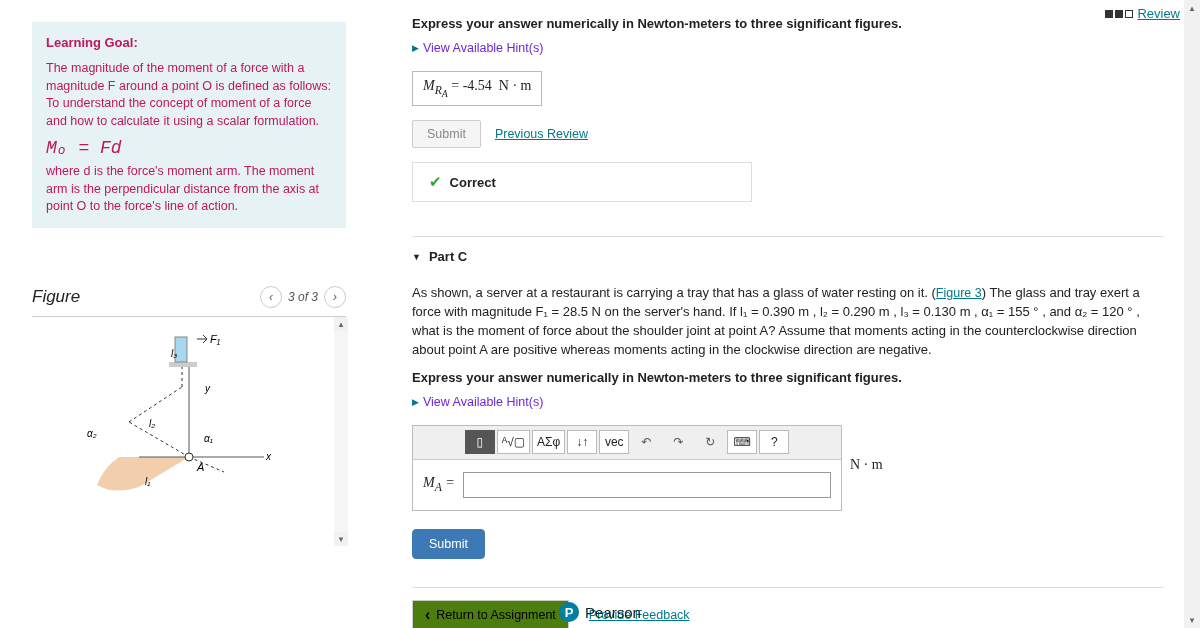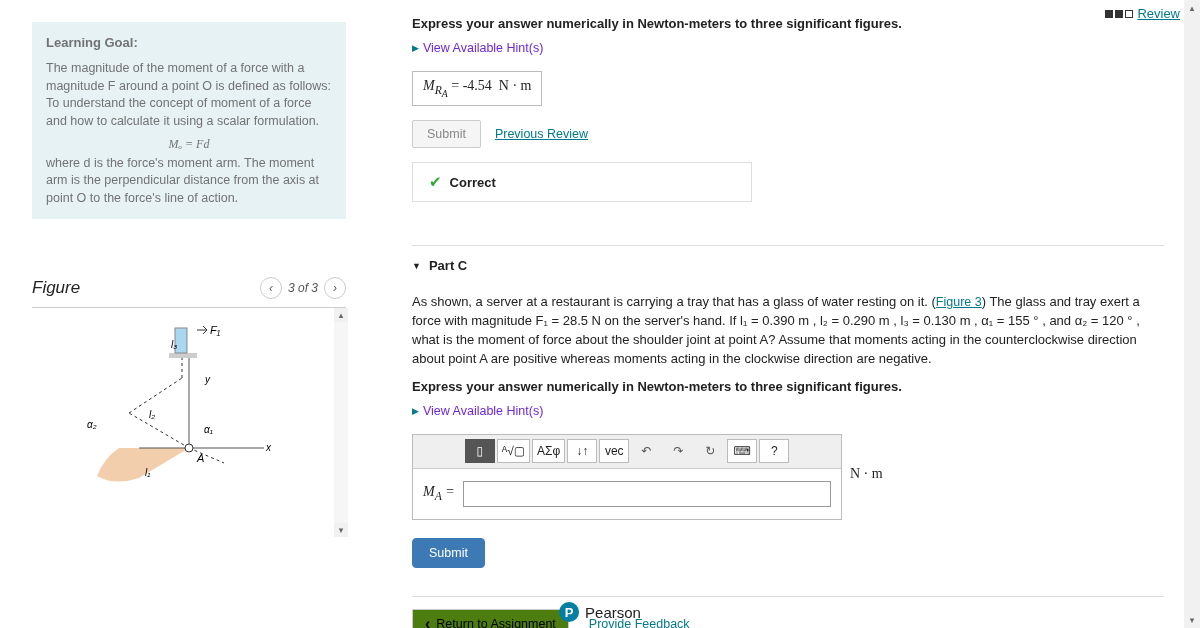--- a/index.html
+++ b/index.html
@@ -8,42 +8,42 @@
   .review-icons { display:inline-flex; gap:2px;}
   .review-icons span{width:8px;height:8px;border:1px solid #333;display:inline-block;}
   .review-icons span.filled{background:#333;}
   .review-link{ color:#007a8a; text-decoration:underline; cursor:pointer;}
   .scrollbar-right{position:absolute;right:0;top:0;bottom:0;width:16px;background:#f1f1f1;}
   .scroll-arrow{position:absolute;left:0;width:16px;height:16px;background:#f1f1f1;display:flex;align-items:center;justify-content:center;font-size:9px;color:#666;cursor:pointer;}
   .scroll-arrow.up{top:0;}
   .scroll-arrow.down{bottom:0;}
   .layout{display:flex;height:100%;}
   .left-col{width:362px;padding:22px 16px 0 32px;position:relative;}
-  .info-box{background:#e6f2f4;padding:12px 14px;font-size:12.5px;line-height:1.4;color:#737373;}
+  .info-box{background:#e6f2f4;padding:12px 14px;font-size:12.5px;line-height:1.4;color:#be185d;}
   .info-box h4{font-size:13px;font-weight:bold;margin-bottom:2px;}
-  .info-box .formula{text-align:center;font-style:italic;font-family:Liberation Serif, serif;margin:6px 0 2px;font-size:12px;}
+  .info-box .formula{font-style:italic;font-family:Liberation Mono, monospace;margin:6px 0 2px;font-size:18px;}
   .figure-title{font-size:17px;margin-top:58px;display:flex;align-items:center;justify-content:space-between;font-style:italic;}
   .pager{display:flex;align-items:center;gap:6px;font-size:12px;color:#555;}
   .pager .circ{width:22px;height:22px;border:1px solid #ccc;border-radius:50%;display:flex;align-items:center;justify-content:center;cursor:pointer;color:#555;}
   .figure-area{border-top:1px solid #ccc;margin-top:8px;position:relative;height:230px;}
   .fig-scroll{position:absolute;right:-2px;top:0;bottom:0;width:14px;background:#f6f6f6;}
   .fig-scroll .scroll-arrow{width:14px;height:14px;}
   .right-col{flex:1;padding:16px 36px 0 50px;display:flex;flex-direction:column;gap:10px;overflow:hidden;}
   .instruct{font-weight:bold;font-size:13px;}
   .hint-link{color:#6d28d9;cursor:pointer;font-size:12.5px;display:flex;align-items:center;gap:4px;}
   .hint-link::before{content:"▶";font-size:9px;color:#007a8a;}
   .answer-box{display:flex;gap:14px;align-items:center;margin:6px 0 4px;}
   .answer-field{border:1px solid #bbb;padding:6px 10px;font-family:'Times New Roman',serif;font-size:14px;}
   .answer-field i{font-style:italic;}
   .btn{border:1px solid #ccc;background:#f5f5f5;padding:6px 14px;font-size:12.5px;cursor:pointer;color:#888;border-radius:2px;}
   .btn.primary{background:#3d79b5;color:#fff;border-color:#3d79b5;border-radius:4px;padding:7px 16px;}
   .link{color:#007a8a;text-decoration:underline;cursor:pointer;font-size:12.5px;}
   .correct-box{border:1px solid #ddd;padding:10px 16px;width:340px;font-size:13px;display:flex;align-items:center;gap:8px;margin-top:4px;}
   .check{color:#2ca733;font-size:15px;}
-  .part-header{display:flex;align-items:center;gap:8px;font-weight:bold;font-size:13px;margin-top:33px;border-top:1px solid #ddd;padding-top:12px;}
+  .part-header{display:flex;align-items:center;gap:8px;font-weight:bold;font-size:13px;margin-top:24px;border-top:1px solid #ddd;padding-top:12px;}
   .part-header::before{content:"▼";font-size:9px;}
   .prose{font-size:13px;line-height:1.45;margin-top:10px;}
   .input-panel{border:1px solid #bbb;margin-top:6px;width:430px;}
   .tool-row{background:#efefef;border-bottom:1px solid #ccc;display:flex;align-items:center;gap:0;height:34px;padding:0 4px;justify-content:center;}
   .tool{border:1px solid #bbb;background:#fff;height:24px;min-width:30px;display:flex;align-items:center;justify-content:center;font-size:12px;cursor:pointer;margin:0 1px;padding:0 4px;}
   .tool.dark{background:#555;color:#fff;border-color:#555;}
   .tool.plain{border:none;background:transparent;width:24px;color:#555;}
   .entry-row{display:flex;align-items:center;padding:12px 10px;gap:8px;}
   .entry-row .lbl{font-family:'Times New Roman',serif;font-style:italic;font-size:14px;}
   .entry-row input{flex:1;border:1px solid #999;height:26px;padding:0 6px;font-size:13px;}

